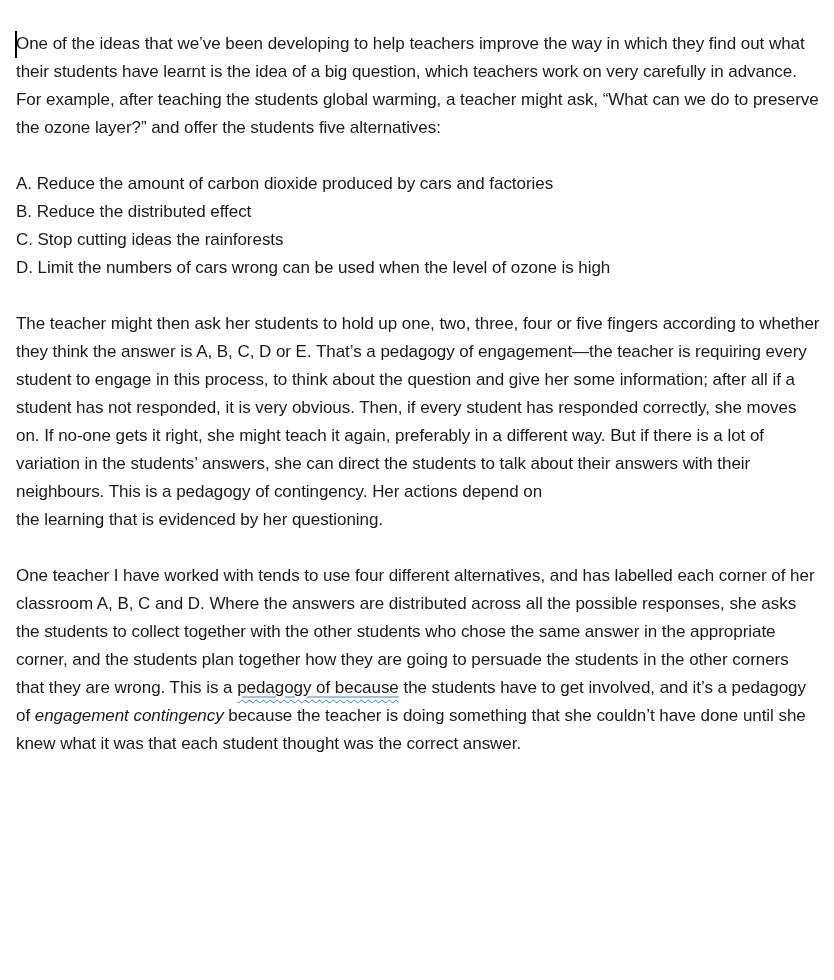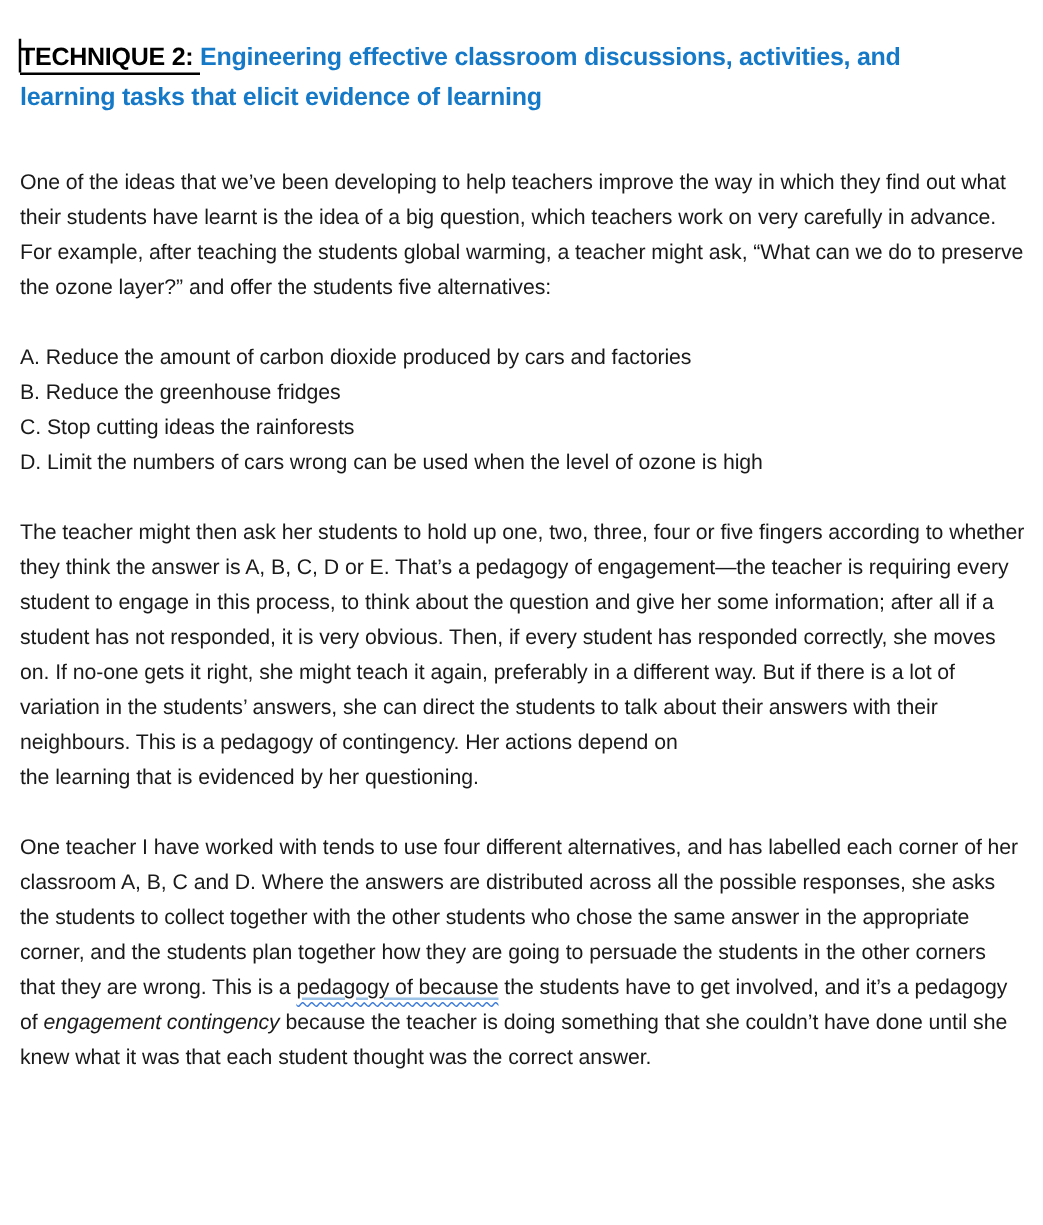--- a/index.html
+++ b/index.html
@@ -67,27 +67,26 @@
     font-style: italic;
   }
 </style>
 </head>
 <body>
 
 <div class="page">
 
   <div class="caret"></div>
 
-  <h1 class="doc-heading"><span class="h-label">TECHNIQUE 2: </span><span class="h-title">Engineering effective classroom discussions, activities, and learning tasks that elicit evidence of learning</span></h1>
 
   <p class="body-para">One of the ideas that we’ve been developing to help teachers improve the way in which they find out what their students have learnt is the idea of a big question, which teachers work on very carefully in advance. For example, after teaching the students global warming, a teacher might ask, “What can we do to preserve the ozone layer?” and offer the students five alternatives:</p>
 
   <div class="alt-list">
     <div class="alt-line">A. Reduce the amount of carbon dioxide produced by cars and factories</div>
-    <div class="alt-line">B. Reduce the greenhouse fridges</div>
+    <div class="alt-line">B. Reduce the distributed effect</div>
     <div class="alt-line">C. Stop cutting ideas the rainforests</div>
     <div class="alt-line">D. Limit the numbers of cars wrong can be used when the level of ozone is high</div>
   </div>
 
   <p class="body-para"><span>The teacher might then ask her students to hold up one, two, three, four or five fingers according to whether they think the answer is A, B, C, D or E. That’s a pedagogy of engagement—the teacher is requiring every student to engage in this process, to think about the question and give her some information; after all if a student has not responded, it is very obvious. Then, if every student has responded correctly, she moves on. If no-one gets it right, she might teach it again, preferably in a different way. But if there is a lot of variation in the students’ answers, she can direct the students to talk about their answers with their neighbours. This is a pedagogy of contingency. Her actions depend on</span><br><span>the learning that is evidenced by her questioning.</span></p>
 
   <p class="body-para"><span>One teacher I have worked with tends to use four different alternatives, and has labelled each corner of her classroom A, B, C and D. Where the answers are distributed across all the possible responses, she asks the students to collect together with the other students who chose the same answer in the appropriate corner, and the students plan together how they are going to persuade the students in the other corners that they are wrong. This is a </span><span class="gram-outer"><span class="gram-inner">pedagogy of because</span></span><span> the students have to get involved, and it’s a pedagogy of </span><span class="ital">engagement contingency</span><span> because the teacher is doing something that she couldn’t have done until she knew what it was that each student thought was the correct answer.</span></p>
 
 </div>
 

